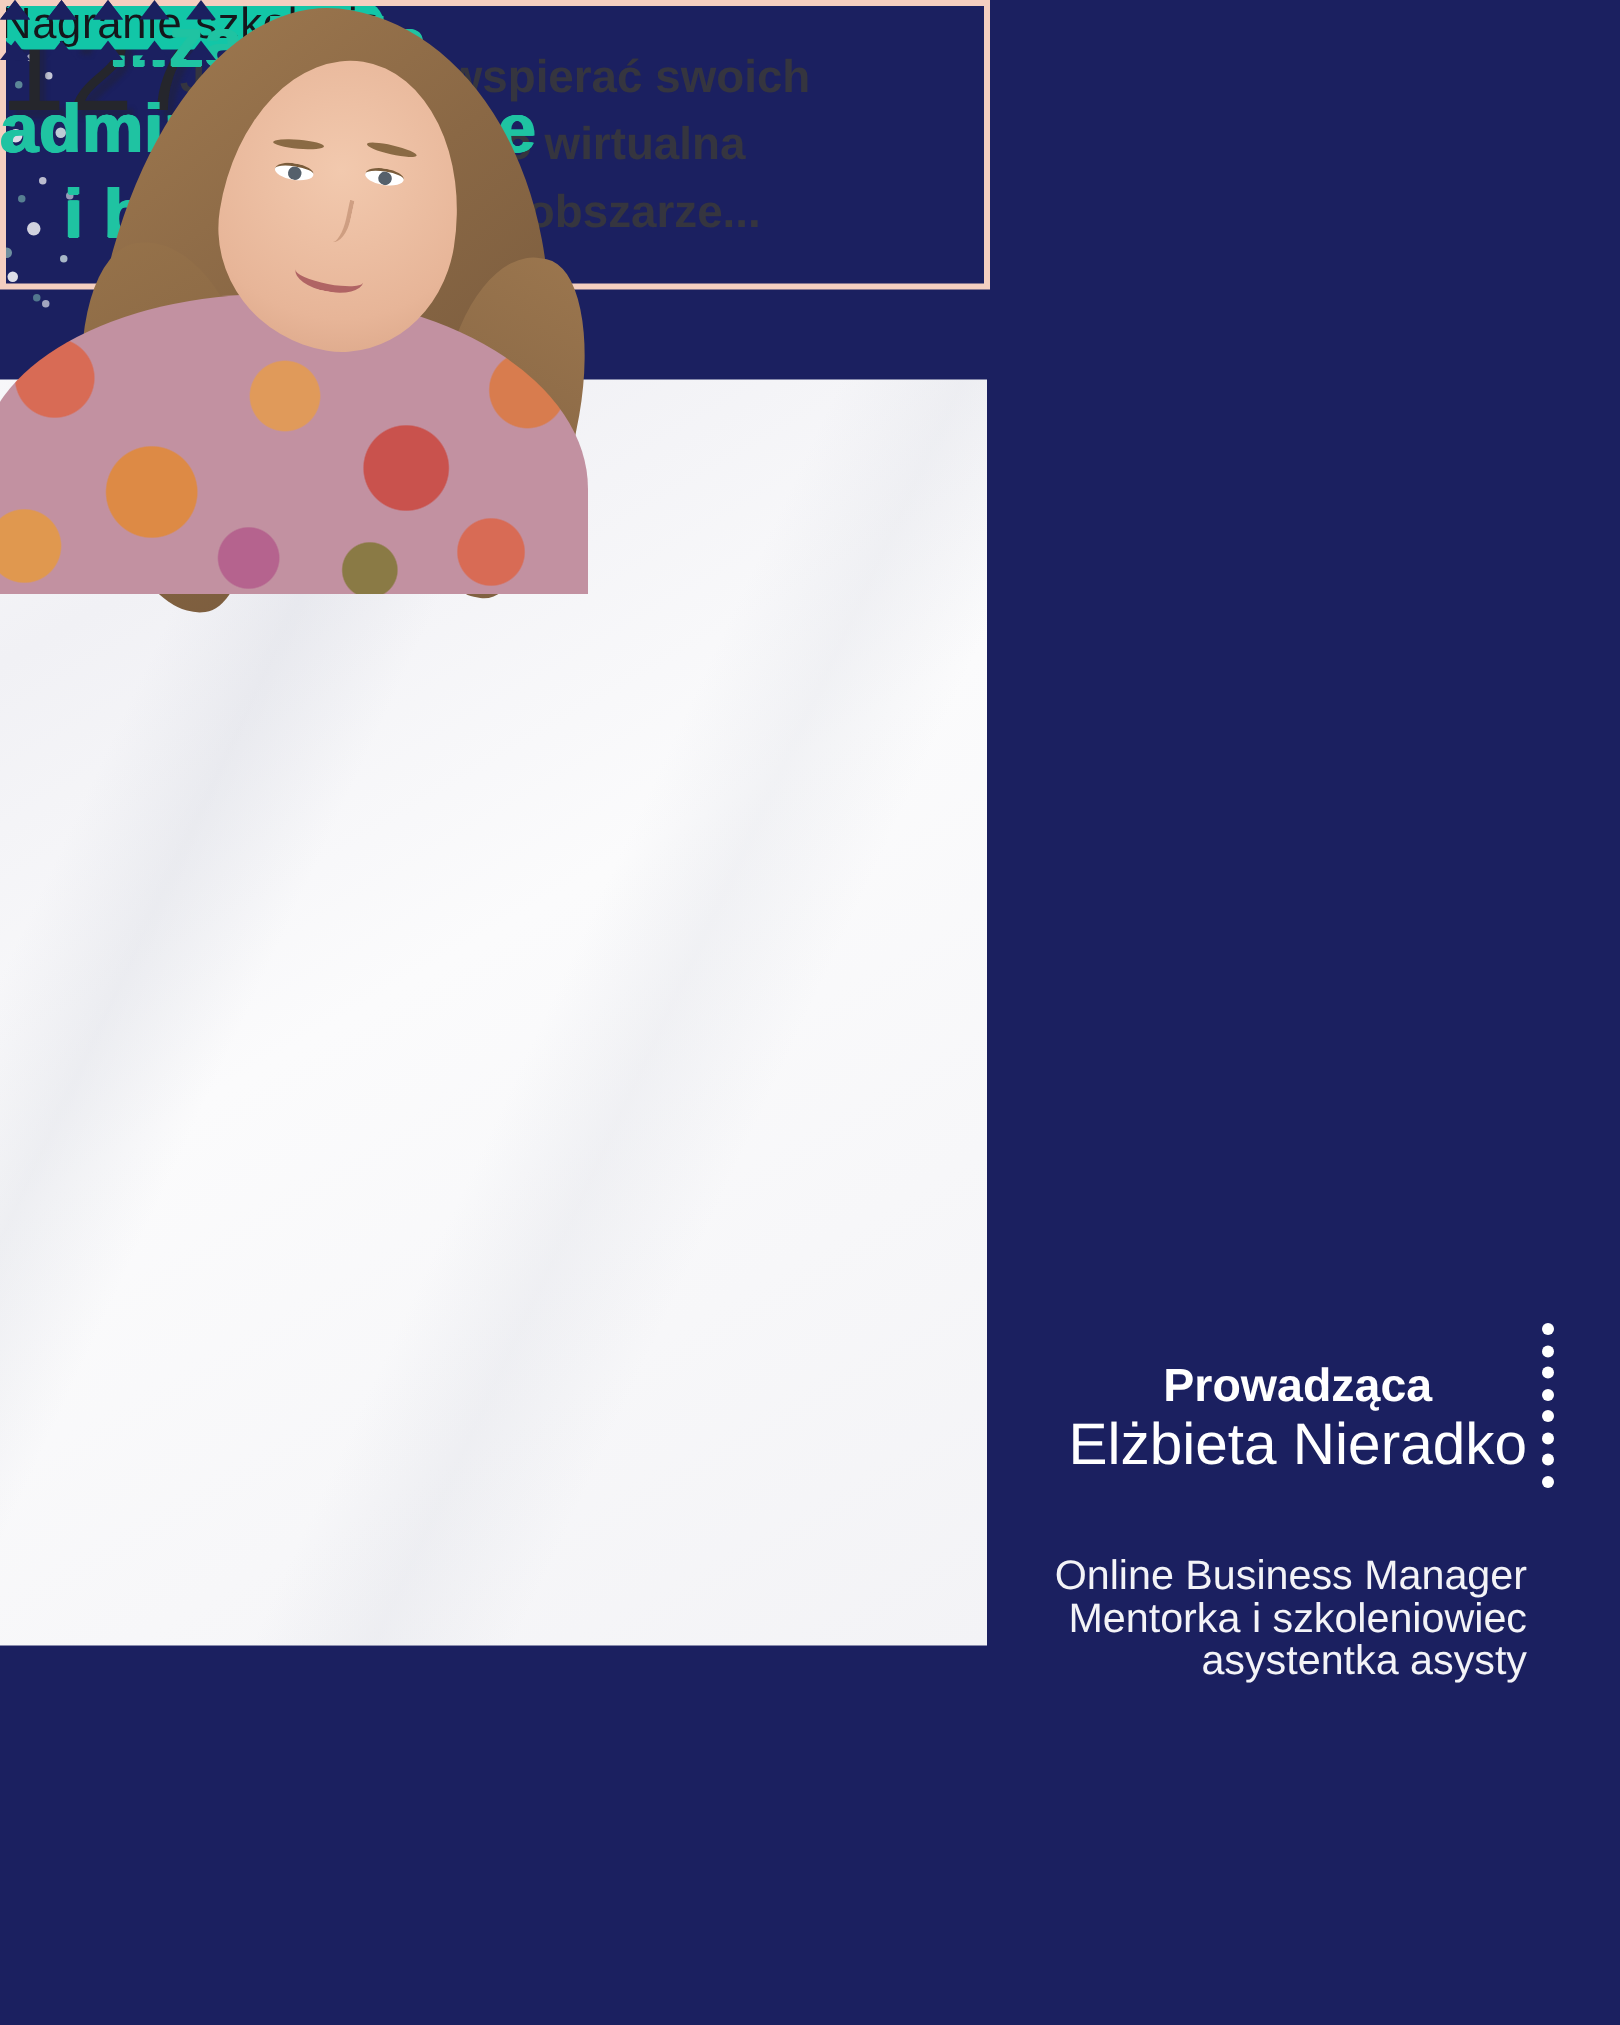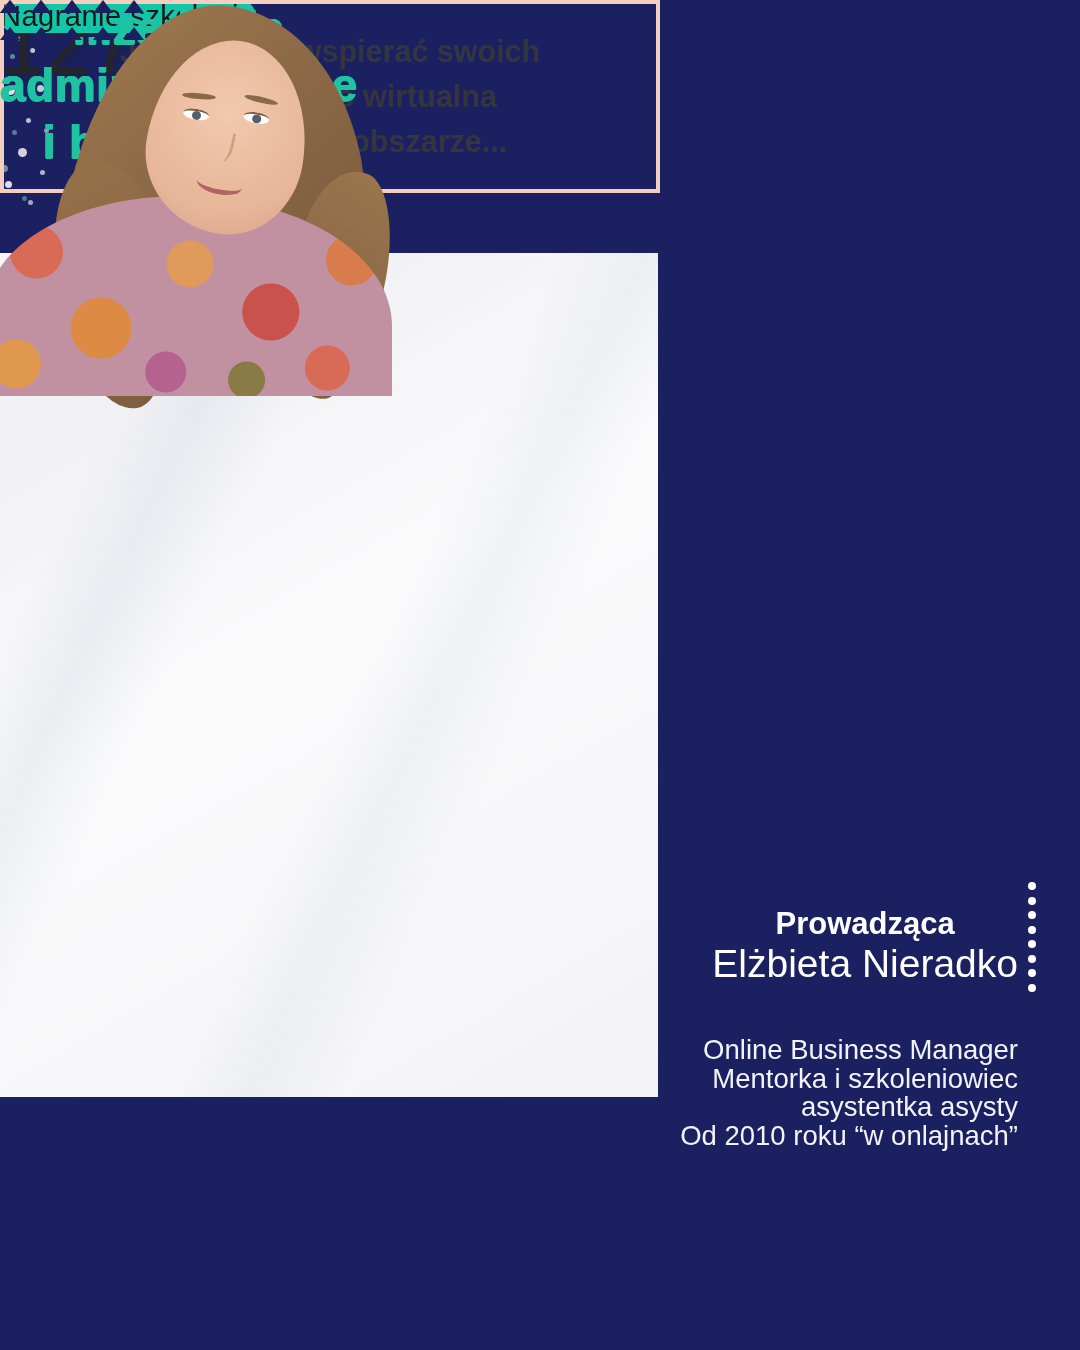--- a/index.html
+++ b/index.html
@@ -250,21 +250,20 @@
       <i></i>
       <i></i>
       <i></i>
       <i></i>
       <i></i>
   </div>
   <div class="abs bio-block">
     <div>Online Business Manager</div>
     <div>Mentorka i szkoleniowiec</div>
     <div>asystentka asysty</div>
-    <div>Od 2010 roku “w onlajnach”</div>
   </div>
 
   <div class="abs white-tris deco">
     <div class="tri-row">
       <span class="tri"></span>
         <span class="tri"></span>
         <span class="tri"></span>
         <span class="tri"></span>
         <span class="tri"></span>
     </div>

